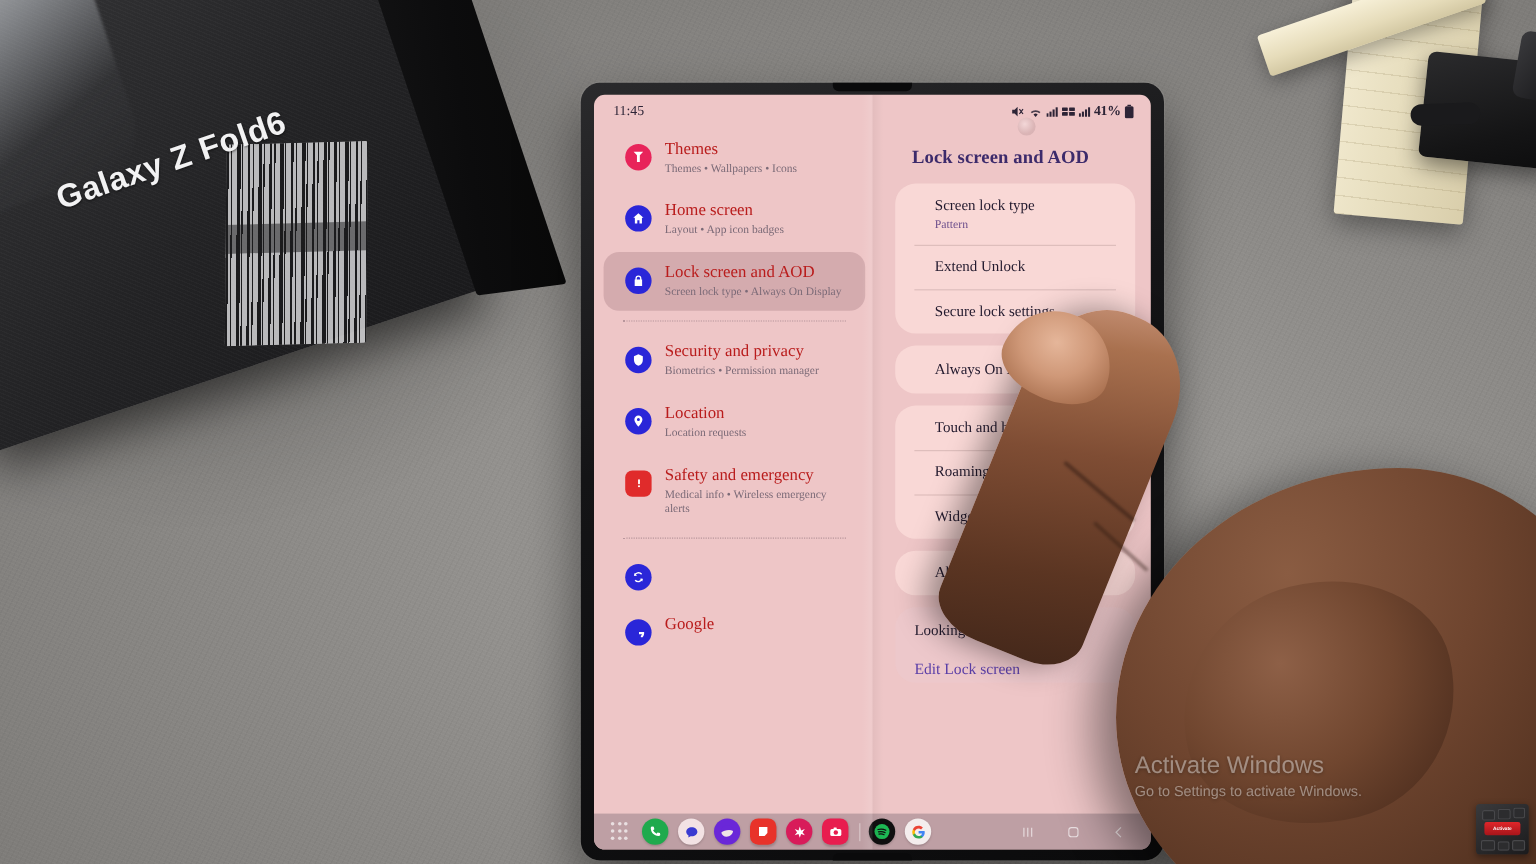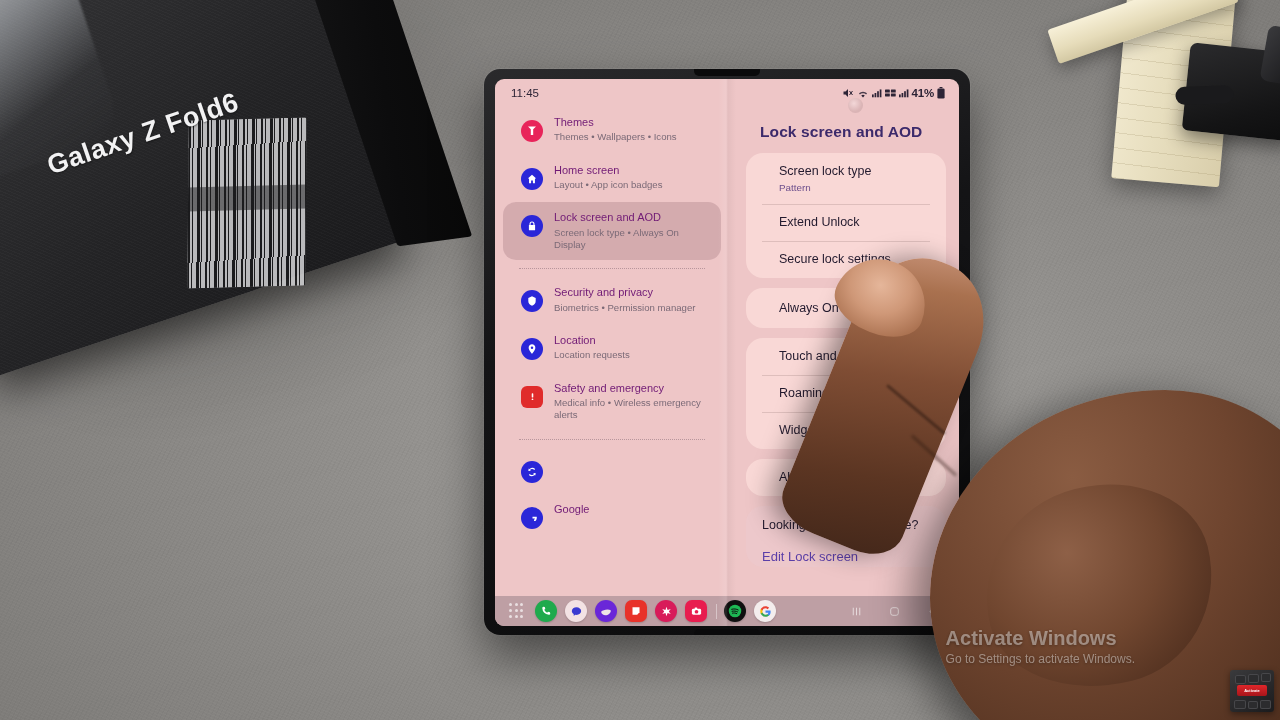--- a/index.html
+++ b/index.html
@@ -163,25 +163,26 @@
   }
   .knuckle-line2 {
     position:absolute; left:92px; top:196px; width:60px; height:3px;
     background: rgba(40,22,14,.45); border-radius:3px;
     transform: rotate(42deg); filter: blur(1.4px);
   }
 
   
   .phone {
     position:absolute; left:484px; top:69px;
-    width: 486px; height: 566px;
+    width: 486px; height: 648px;
     background: linear-gradient(160deg,#2a2a2c 0%, #141416 40%, #0b0b0c 100%);
     border-radius: 16px;
     padding: 10px 11px 9px 11px;
     box-shadow: 0 22px 48px rgba(0,0,0,.5), 0 0 0 1px rgba(255,255,255,.07);
+    font-family: Liberation Serif, serif;
   }
   .hinge-notch {
     position:absolute; left:50%; top:0; width:66px; height:7px;
     transform: translateX(-50%);
     background:#0a0a0b; border-radius: 0 0 5px 5px;
   }
   .hinge-notch-bottom {
     position:absolute; left:50%; bottom:0; width:66px; height:6px;
     transform: translateX(-50%);
     background:#0a0a0b; border-radius: 5px 5px 0 0;
@@ -243,21 +244,21 @@
     margin: 0 6px 2px 8px;
     cursor:pointer;
   }
   .nav-item.selected { background: rgba(176,133,140,.42); }
   .nav-icon {
     flex:0 0 22px; width:22px; height:22px; border-radius:50%;
     display:flex; align-items:center; justify-content:center;
     margin-top: 4px;
   }
   .nav-text { min-width:0; }
-  .nav-title { font-size:11px; color:#701a75; line-height:1.22; font-weight:500; }
+  .nav-title { font-size:14px; color:#b91c1c; line-height:1.22; font-weight:500; }
   .nav-sub { font-size:9.6px; color:#7b6a77; line-height:1.28; margin-top:2px; }
   .nav-divider {
     height:0; margin: 8px 22px 8px 24px;
     border-top: 1.5px dotted rgba(140,112,120,.55);
   }
 
   
   .pane-right {
     flex:1; min-width:0;
     padding: 0 13px 0 11px;
@@ -322,21 +323,21 @@
   .nav-keys { margin-left:auto; display:flex; align-items:center; gap:25px; padding-right:4px; }
   .nav-key { cursor:pointer; display:flex; align-items:center; justify-content:center; }
 
   
   .watermark {
     position:absolute; right: 145px; bottom: 52px;
     text-align: left; color: rgba(255,255,255,.42);
     text-shadow: 0 1px 3px rgba(0,0,0,.3);
     pointer-events:none;
   }
-  .wm-title { font-size: 20px; font-weight: 700; line-height:1.25; }
+  .wm-title { font-size: 20px; font-weight: 400; line-height:1.25; }
   .wm-sub { font-size: 12px; line-height:1.3; margin-top:1px; }
 
   
   .corner-thumb {
     position:absolute; right: 6px; bottom: 8px;
     width: 44px; height: 42px;
     background: linear-gradient(145deg,#3a3a3c,#1b1b1d);
     border-radius: 3px;
     overflow:hidden;
     box-shadow: 0 2px 6px rgba(0,0,0,.4);

